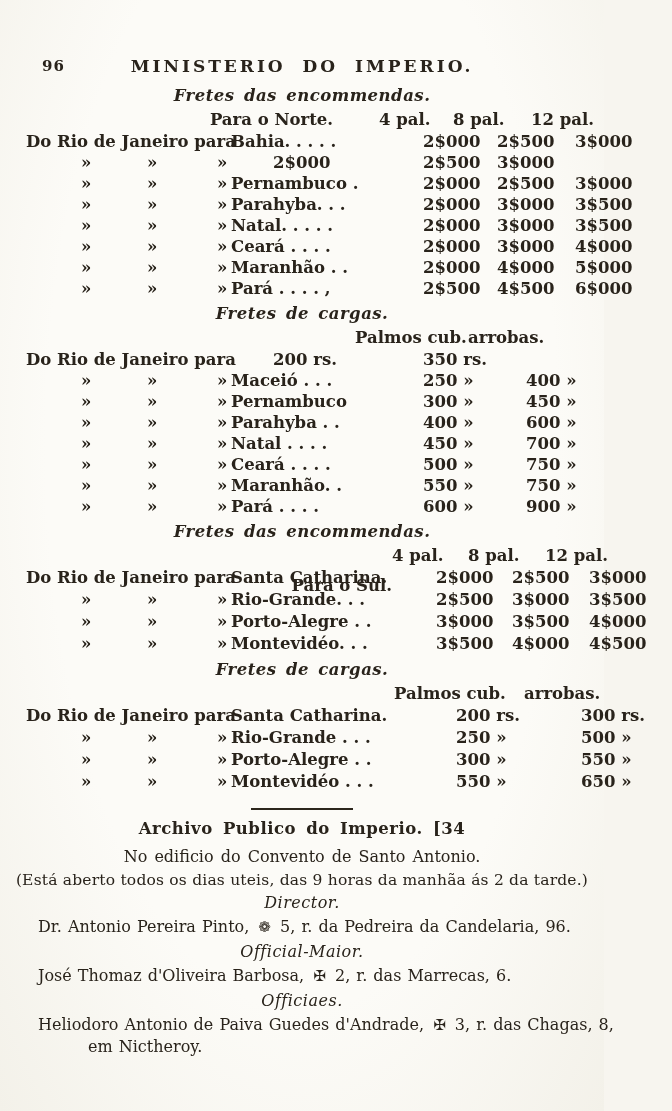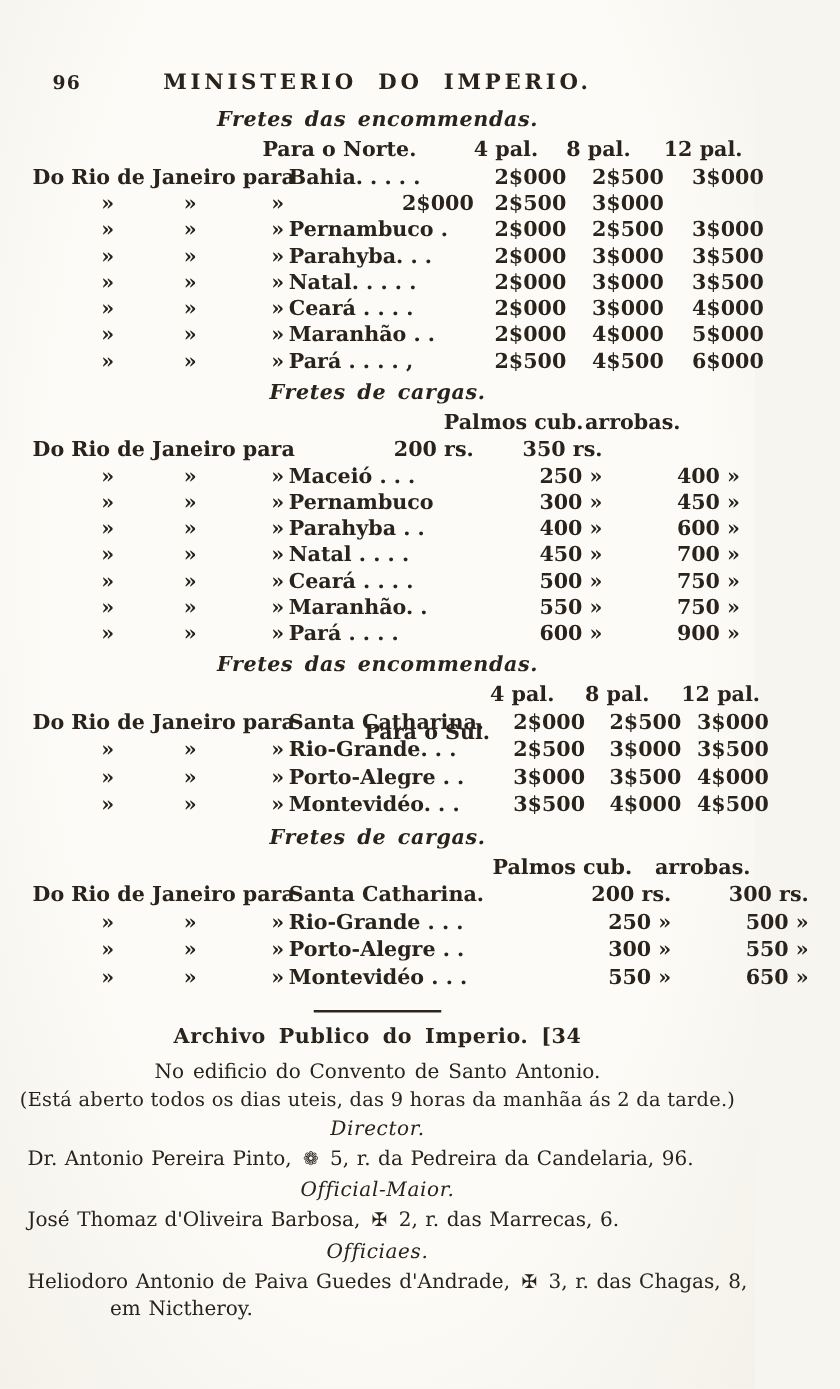--- a/index.html
+++ b/index.html
@@ -40,32 +40,32 @@
   .enc-head-s{display:grid;grid-template-columns:368px 76px 77px 70px;}
   .car-n{display:grid;grid-template-columns:205px 150px 103px 110px;}
   .car-head-n{display:grid;grid-template-columns:331px 113px 95px;}
   .car-s{display:grid;grid-template-columns:205px 183px 125px 110px;}
   .car-head-s{display:grid;grid-template-columns:370px 130px 95px;}
 
   .enc-head-n .route-label{text-align:center;padding-left:140px;}
   .enc-head-s .route-label{text-align:right;padding-left:142px;margin-top:30px;}
   .colh{text-align:left;}
   .dest{text-align:left;padding-left:2px;}
-  .val{text-align:right;}
+  .val{text-align:left;margin-left:44px;}
   .origin{position:relative;text-align:left;padding-left:2px;}
   .origin .dit{position:absolute;top:0;font-weight:bold;}
   .dit.d1{left:57px;} .dit.d2{left:123px;} .dit.d3{left:193px;}
 
   
   .rule{width:102px;border-top:2.5px solid #2c261d;margin:15px auto 9px auto;}
   .arch-title{text-align:center;font-weight:bold;font-size:16.5px;letter-spacing:.5px;word-spacing:4px;margin-bottom:9px;}
   .arch-line{text-align:center;font-size:16px;margin-bottom:5px;word-spacing:2px;}
   .arch-hours{text-align:center;font-size:15.5px;margin-bottom:4px;letter-spacing:.2px;}
   .role{text-align:center;font-style:italic;font-weight:normal;font-size:16px;margin:4px 0 4px 0;letter-spacing:.5px;}
-  .entry{padding-left:22px;font-size:16px;line-height:22px;white-space:nowrap;word-spacing:1px;}
+  .entry{padding-left:38px;font-size:16px;line-height:22px;white-space:nowrap;word-spacing:1px;}
   .entry .insig{font-family:"DejaVu Sans","Liberation Sans",sans-serif;font-size:15px;padding:0 3px;}
   .entry.cont{padding-left:88px;}
 </style>
 </head>
 <body>
 
 <div class="page">
   <div class="content">
 
     <div class="pagehead">

